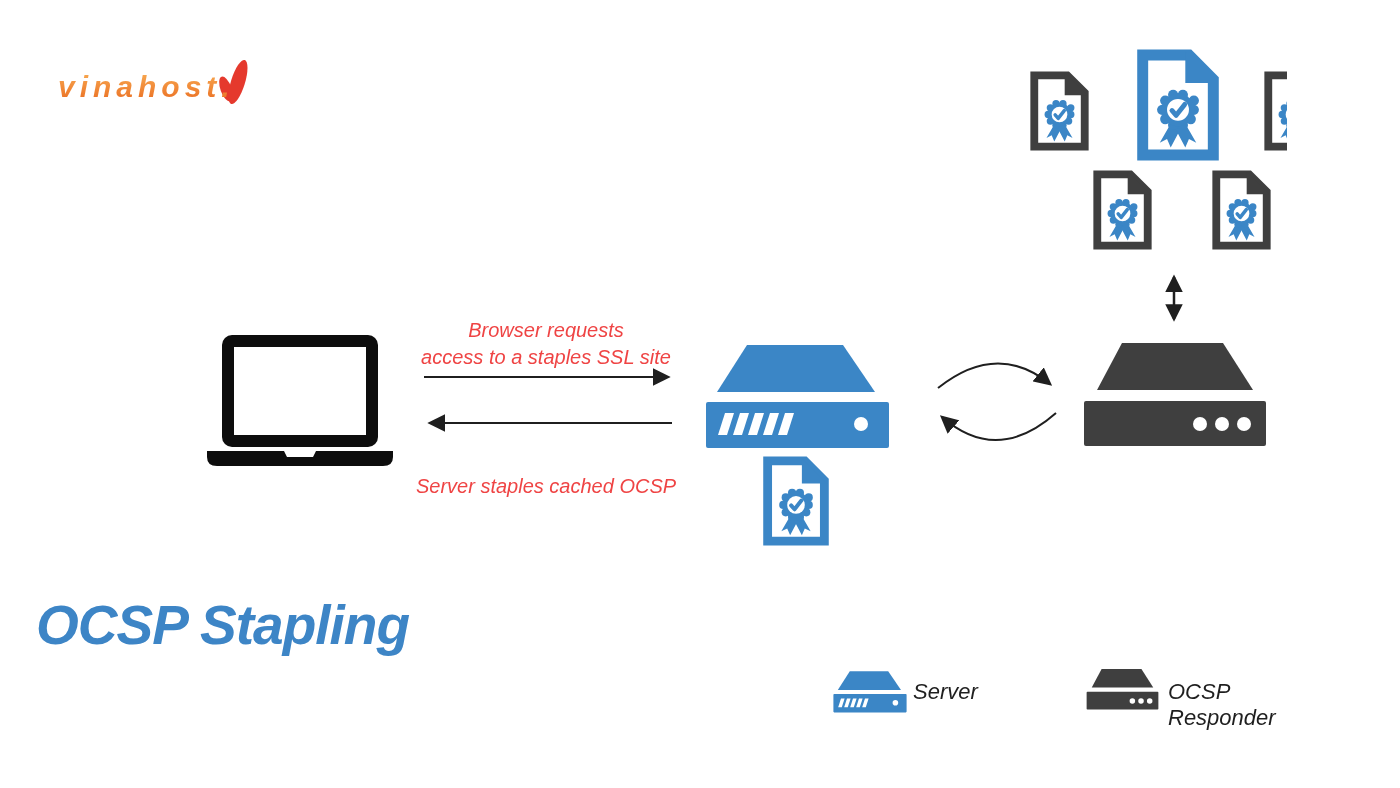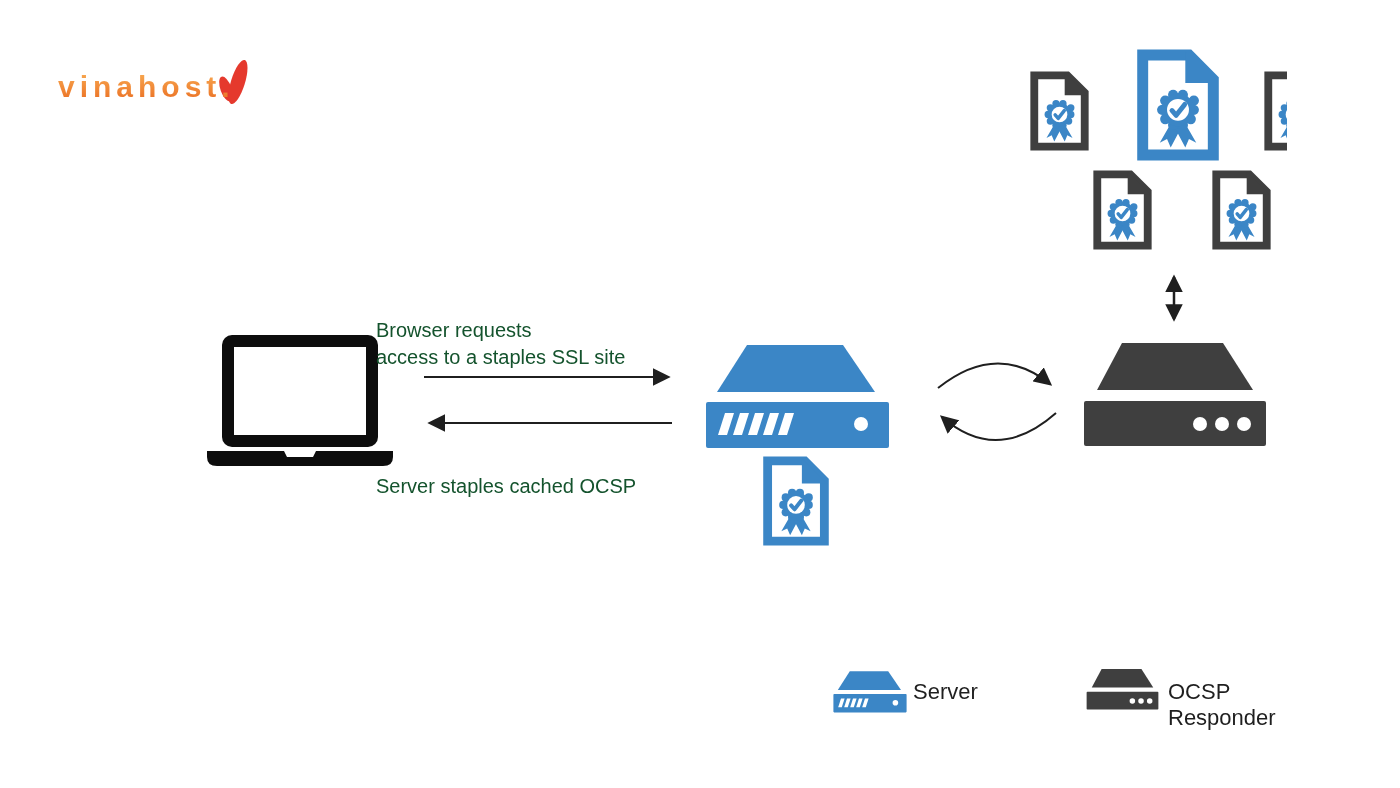--- a/index.html
+++ b/index.html
@@ -1,31 +1,31 @@
 <!DOCTYPE html>
 <html><head>
 <meta charset="utf-8">
 <style>
   html,body{margin:0;padding:0;background:#ffffff;}
   .canvas{
     position:relative;width:1287px;height:788px;background:#ffffff;
-    overflow:hidden;font-family:"Liberation Sans","DejaVu Sans",sans-serif;
+    overflow:hidden;font-family:"Liberation Sans","DejaVu Sans",sans-serif;font-style:italic;
   }
   .scene{position:absolute;left:0;top:0;width:1400px;height:788px;}
   .logo-text{
     position:absolute;left:58px;top:70px;
     font-size:30px;font-weight:bold;letter-spacing:5px;
     color:#ee7e2b;
     background:linear-gradient(#f9ae55,#e96a1f);
     -webkit-background-clip:text;background-clip:text;
     -webkit-text-fill-color:transparent;
   }
   .flow-label{
-    position:absolute;left:376px;width:340px;
-    font-size:20px;line-height:27px;color:#14532d;
+    position:absolute;left:376px;width:340px;text-align:center;
+    font-size:20px;line-height:27px;color:#ef4444;
   }
   .flow-label.request{top:317px;}
   .flow-label.response{top:437px;margin-top:36px;}
   .page-title{
     position:absolute;left:36px;top:595px;
     font-size:55px;line-height:60px;font-weight:bold;color:#3d85c6;
     letter-spacing:-1px;
   }
   .legend-label{
     position:absolute;top:679px;font-size:22px;color:#1f1f1f;line-height:26px;
@@ -135,17 +135,18 @@
 
   <div class="flow-label request">
     <div>Browser requests</div>
     <div>access to a staples SSL site</div>
   </div>
 
   <div class="flow-label response">
     <div>Server staples cached OCSP</div>
   </div>
 
+  <div class="page-title">OCSP Stapling</div>
 
   <div class="legend-label server">Server</div>
   <div class="legend-label responder">OCSP Responder</div>
 
 </div>
 
 </body></html>

